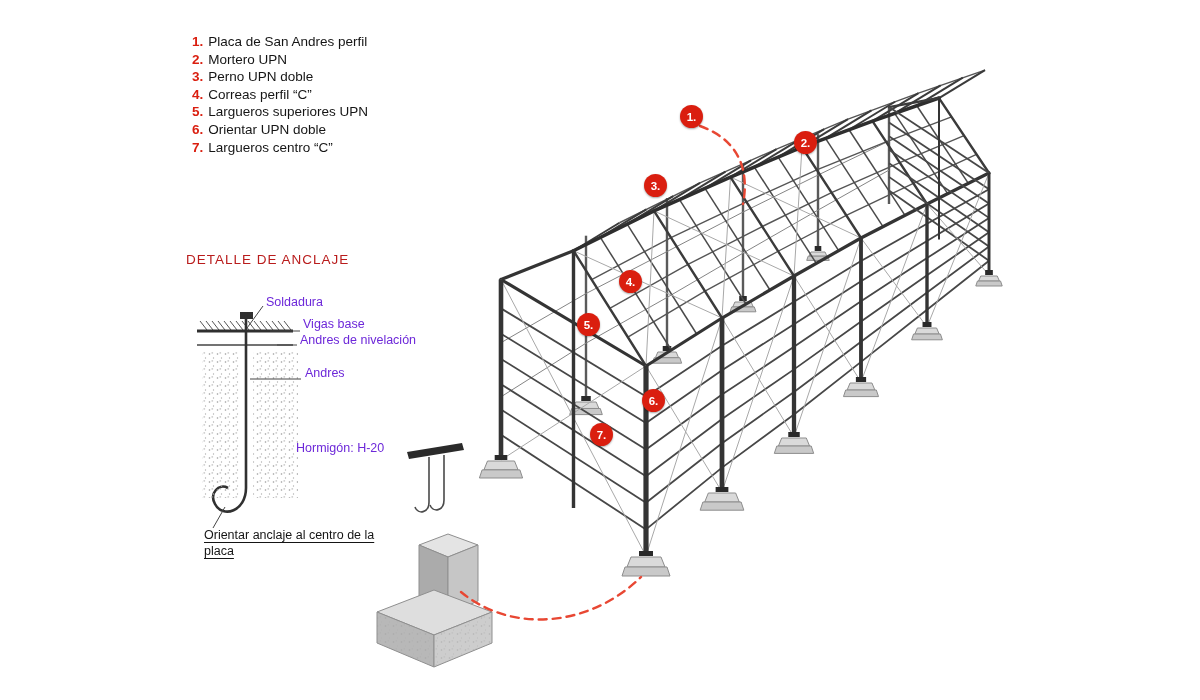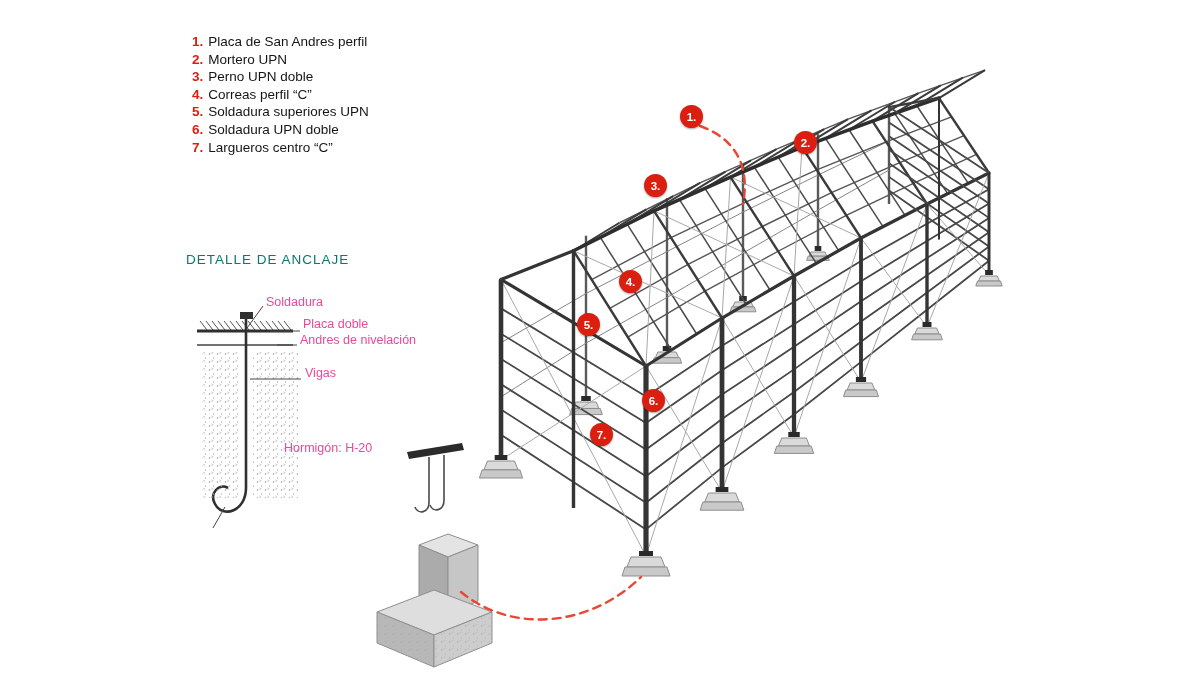--- a/index.html
+++ b/index.html
@@ -28,22 +28,22 @@
   .hatch{stroke:#555;stroke-width:1}
   .bolt{stroke:#303030;stroke-width:2.6;fill:none}
   .boltThin{stroke:#4a4a4a;stroke-width:1.6;fill:none}
   .leader{stroke:#444;stroke-width:1}
   .red-dash{stroke:var(--dashred,#e84733);stroke-width:2.4;fill:none;stroke-dasharray:8 6;stroke-linecap:round}
 
   
   .legend{position:absolute;left:192px;top:33px;font-size:13.5px;line-height:17.6px;}
   .legend-row{display:flex;gap:5px;}
   .legend-num{color:var(--accent,#da1e0f);font-weight:bold;}
-  .detail-title{position:absolute;left:186px;top:252px;font-size:13.5px;letter-spacing:1px;color:#0f766e;}
-  .lbl{position:absolute;font-size:12.5px;color:#ec4899;white-space:nowrap;}
+  .detail-title{position:absolute;left:186px;top:252px;font-size:13.5px;letter-spacing:1px;color:#b91c1c;}
+  .lbl{position:absolute;font-size:12.5px;color:#6d28d9;white-space:nowrap;}
   .lbl-wrap{position:absolute;font-size:12.5px;color:#151515;width:186px;white-space:normal;
             text-decoration:underline;text-underline-offset:3px;line-height:15.5px;}
   .badge{position:absolute;width:23px;height:23px;border-radius:50%;background:var(--accent,#da1e0f);
          color:#fff;font-weight:bold;font-size:11.5px;display:flex;align-items:center;justify-content:center;
          box-shadow:0 1px 2px rgba(0,0,0,.35);}
 </style>
 </head>
 <body>
 
 <div class="canvas">
@@ -259,38 +259,39 @@
     <div class="legend-row">
         <span class="legend-num">3.</span>
         <span>Perno UPN doble</span>
       </div>
     <div class="legend-row">
         <span class="legend-num">4.</span>
         <span>Correas perfil “C”</span>
       </div>
     <div class="legend-row">
         <span class="legend-num">5.</span>
-        <span>Soldadura superiores UPN</span>
+        <span>Largueros superiores UPN</span>
       </div>
     <div class="legend-row">
         <span class="legend-num">6.</span>
-        <span>Soldadura UPN doble</span>
+        <span>Orientar UPN doble</span>
       </div>
     <div class="legend-row">
         <span class="legend-num">7.</span>
         <span>Largueros centro “C”</span>
       </div>
   </div>
 
   <div class="detail-title">DETALLE DE ANCLAJE</div>
   <div class="lbl" style="left:266px;top:295px">Soldadura</div>
-  <div class="lbl" style="left:303px;top:317px">Placa doble</div>
+  <div class="lbl" style="left:303px;top:317px">Vigas base</div>
   <div class="lbl" style="left:300px;top:333px">Andres de nivelación</div>
-  <div class="lbl" style="left:305px;top:366px">Vigas</div>
-  <div class="lbl" style="left:284px;top:441px">Hormigón: H-20</div>
+  <div class="lbl" style="left:305px;top:366px">Andres</div>
+  <div class="lbl" style="left:296px;top:441px">Hormigón: H-20</div>
+  <div class="lbl-wrap" style="left:204px;top:528px">Orientar anclaje al centro de la placa</div>
 
   <div class="badge" style="left:680px;top:105px">1.</div>
   <div class="badge" style="left:794px;top:131px">2.</div>
   <div class="badge" style="left:644px;top:174px">3.</div>
   <div class="badge" style="left:619px;top:270px">4.</div>
   <div class="badge" style="left:577px;top:313px">5.</div>
   <div class="badge" style="left:642px;top:389px">6.</div>
   <div class="badge" style="left:590px;top:423px">7.</div>
 
 </div>

